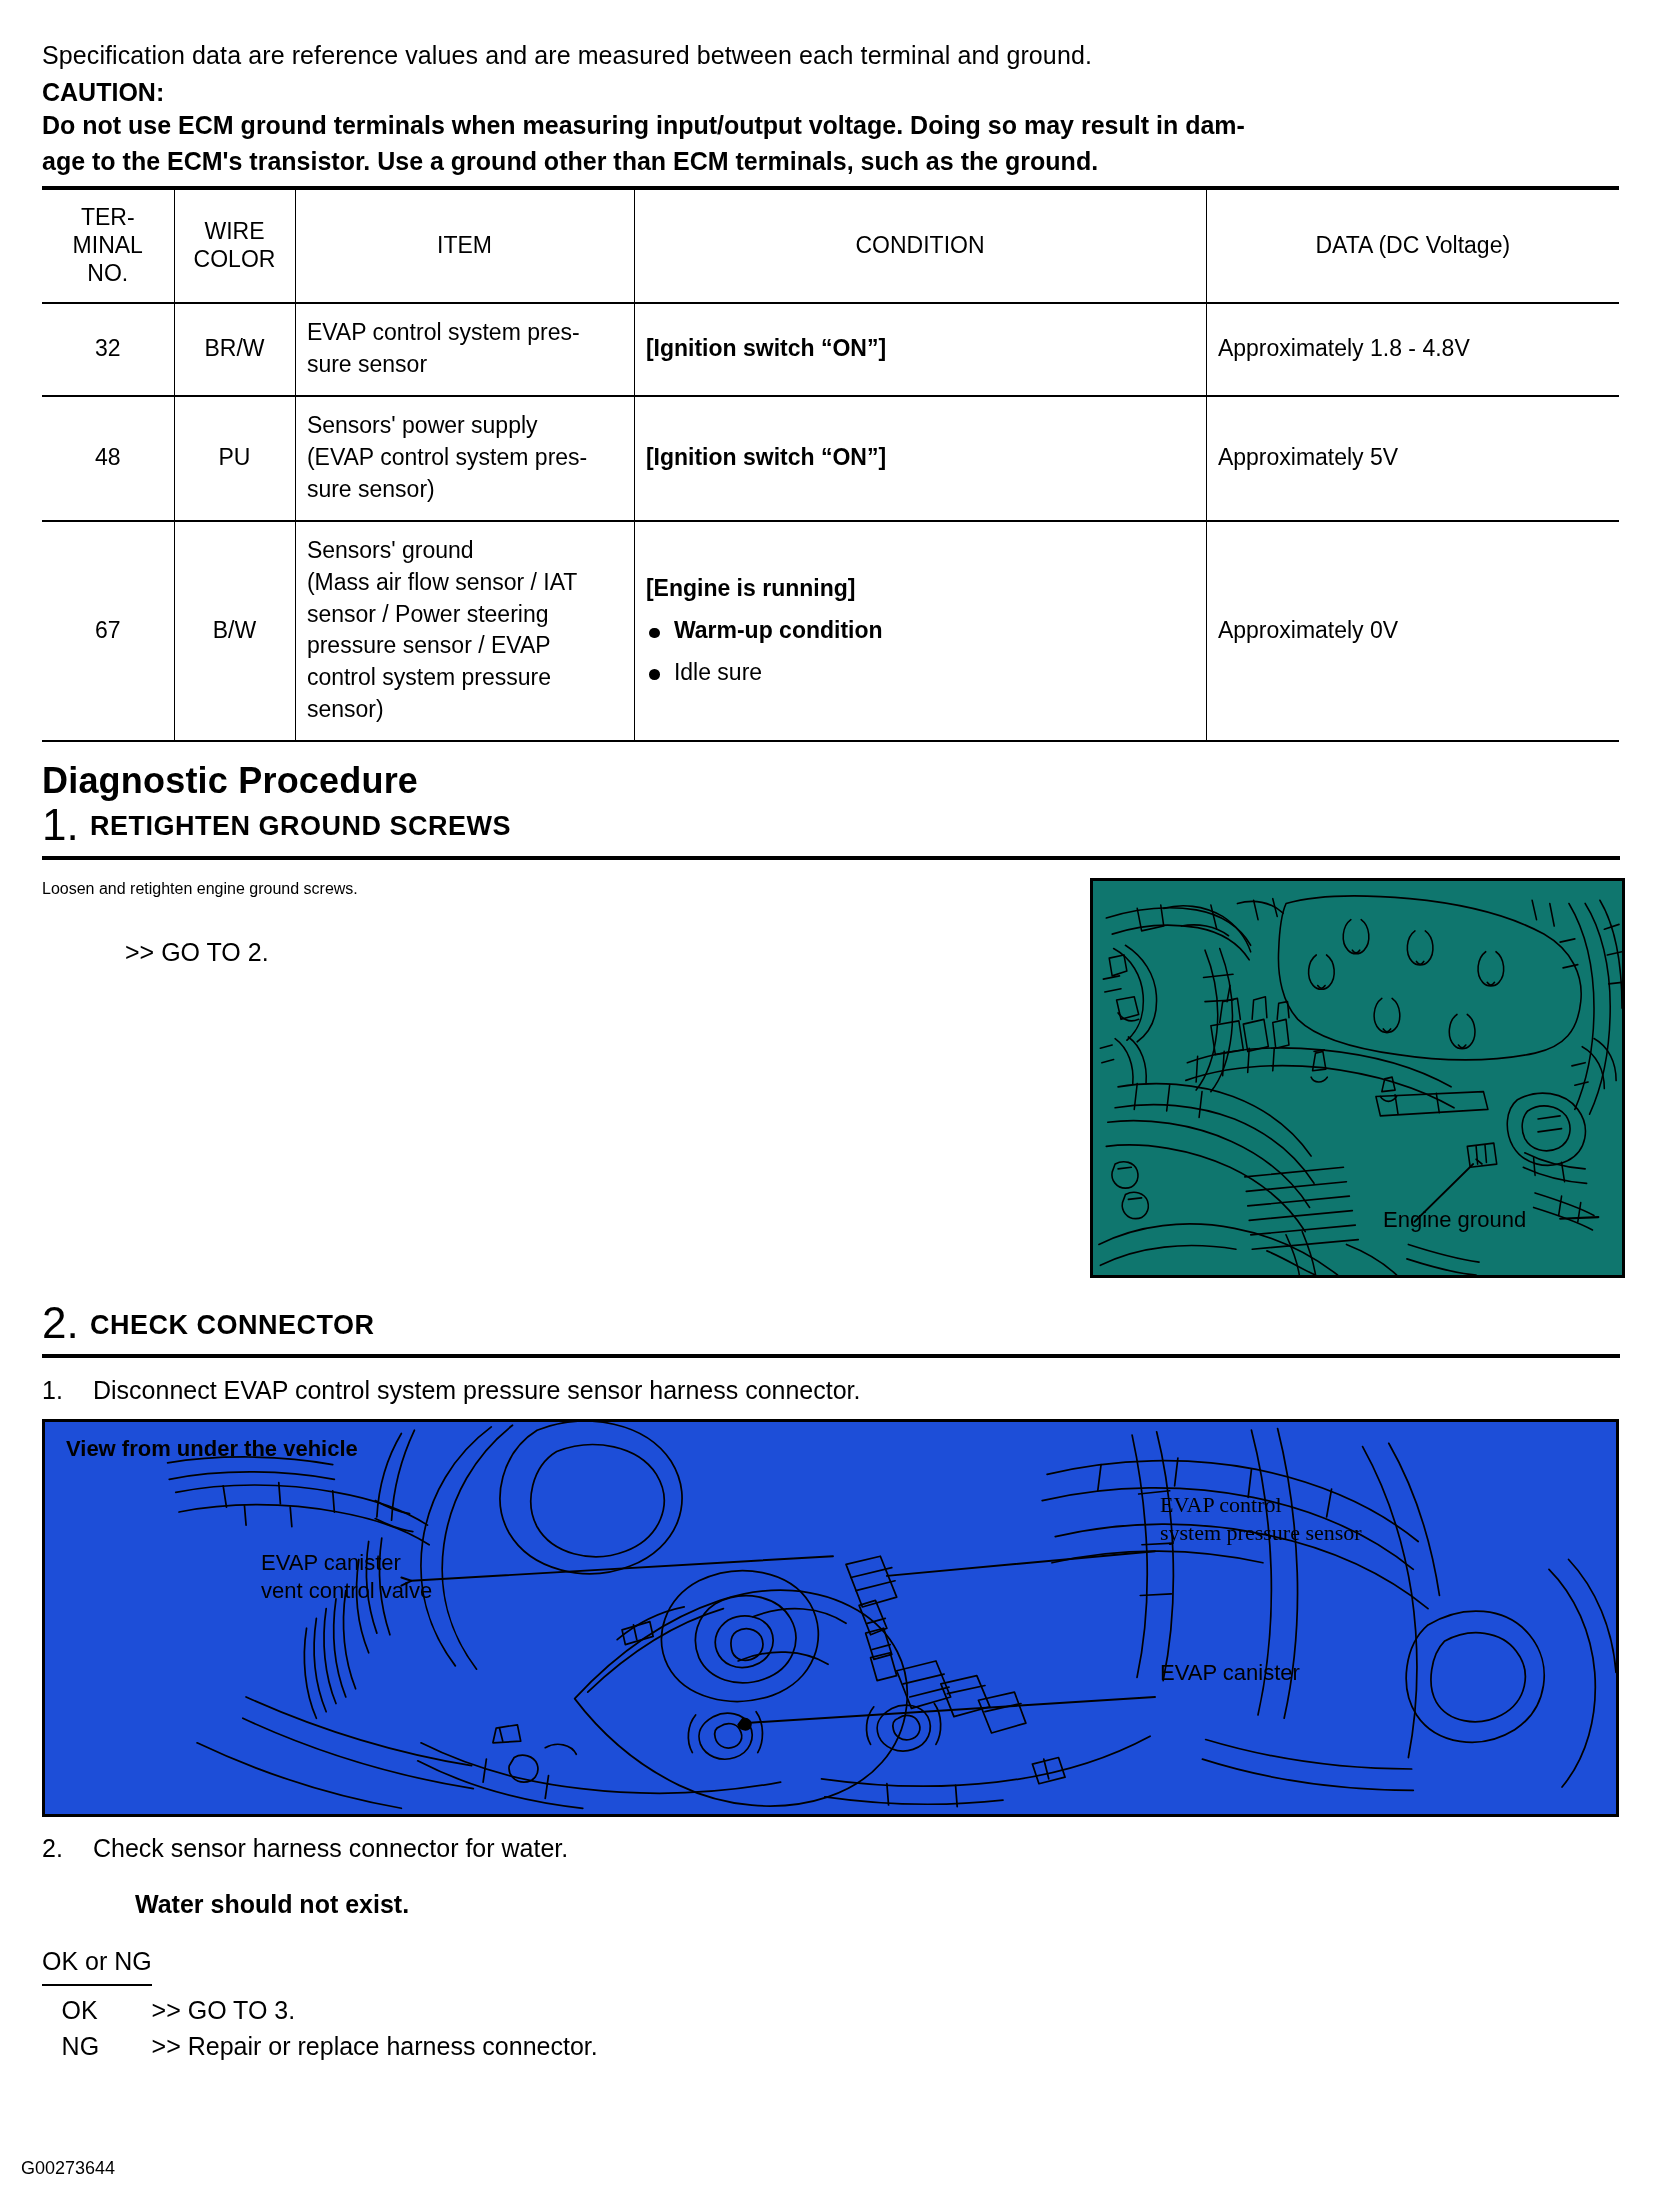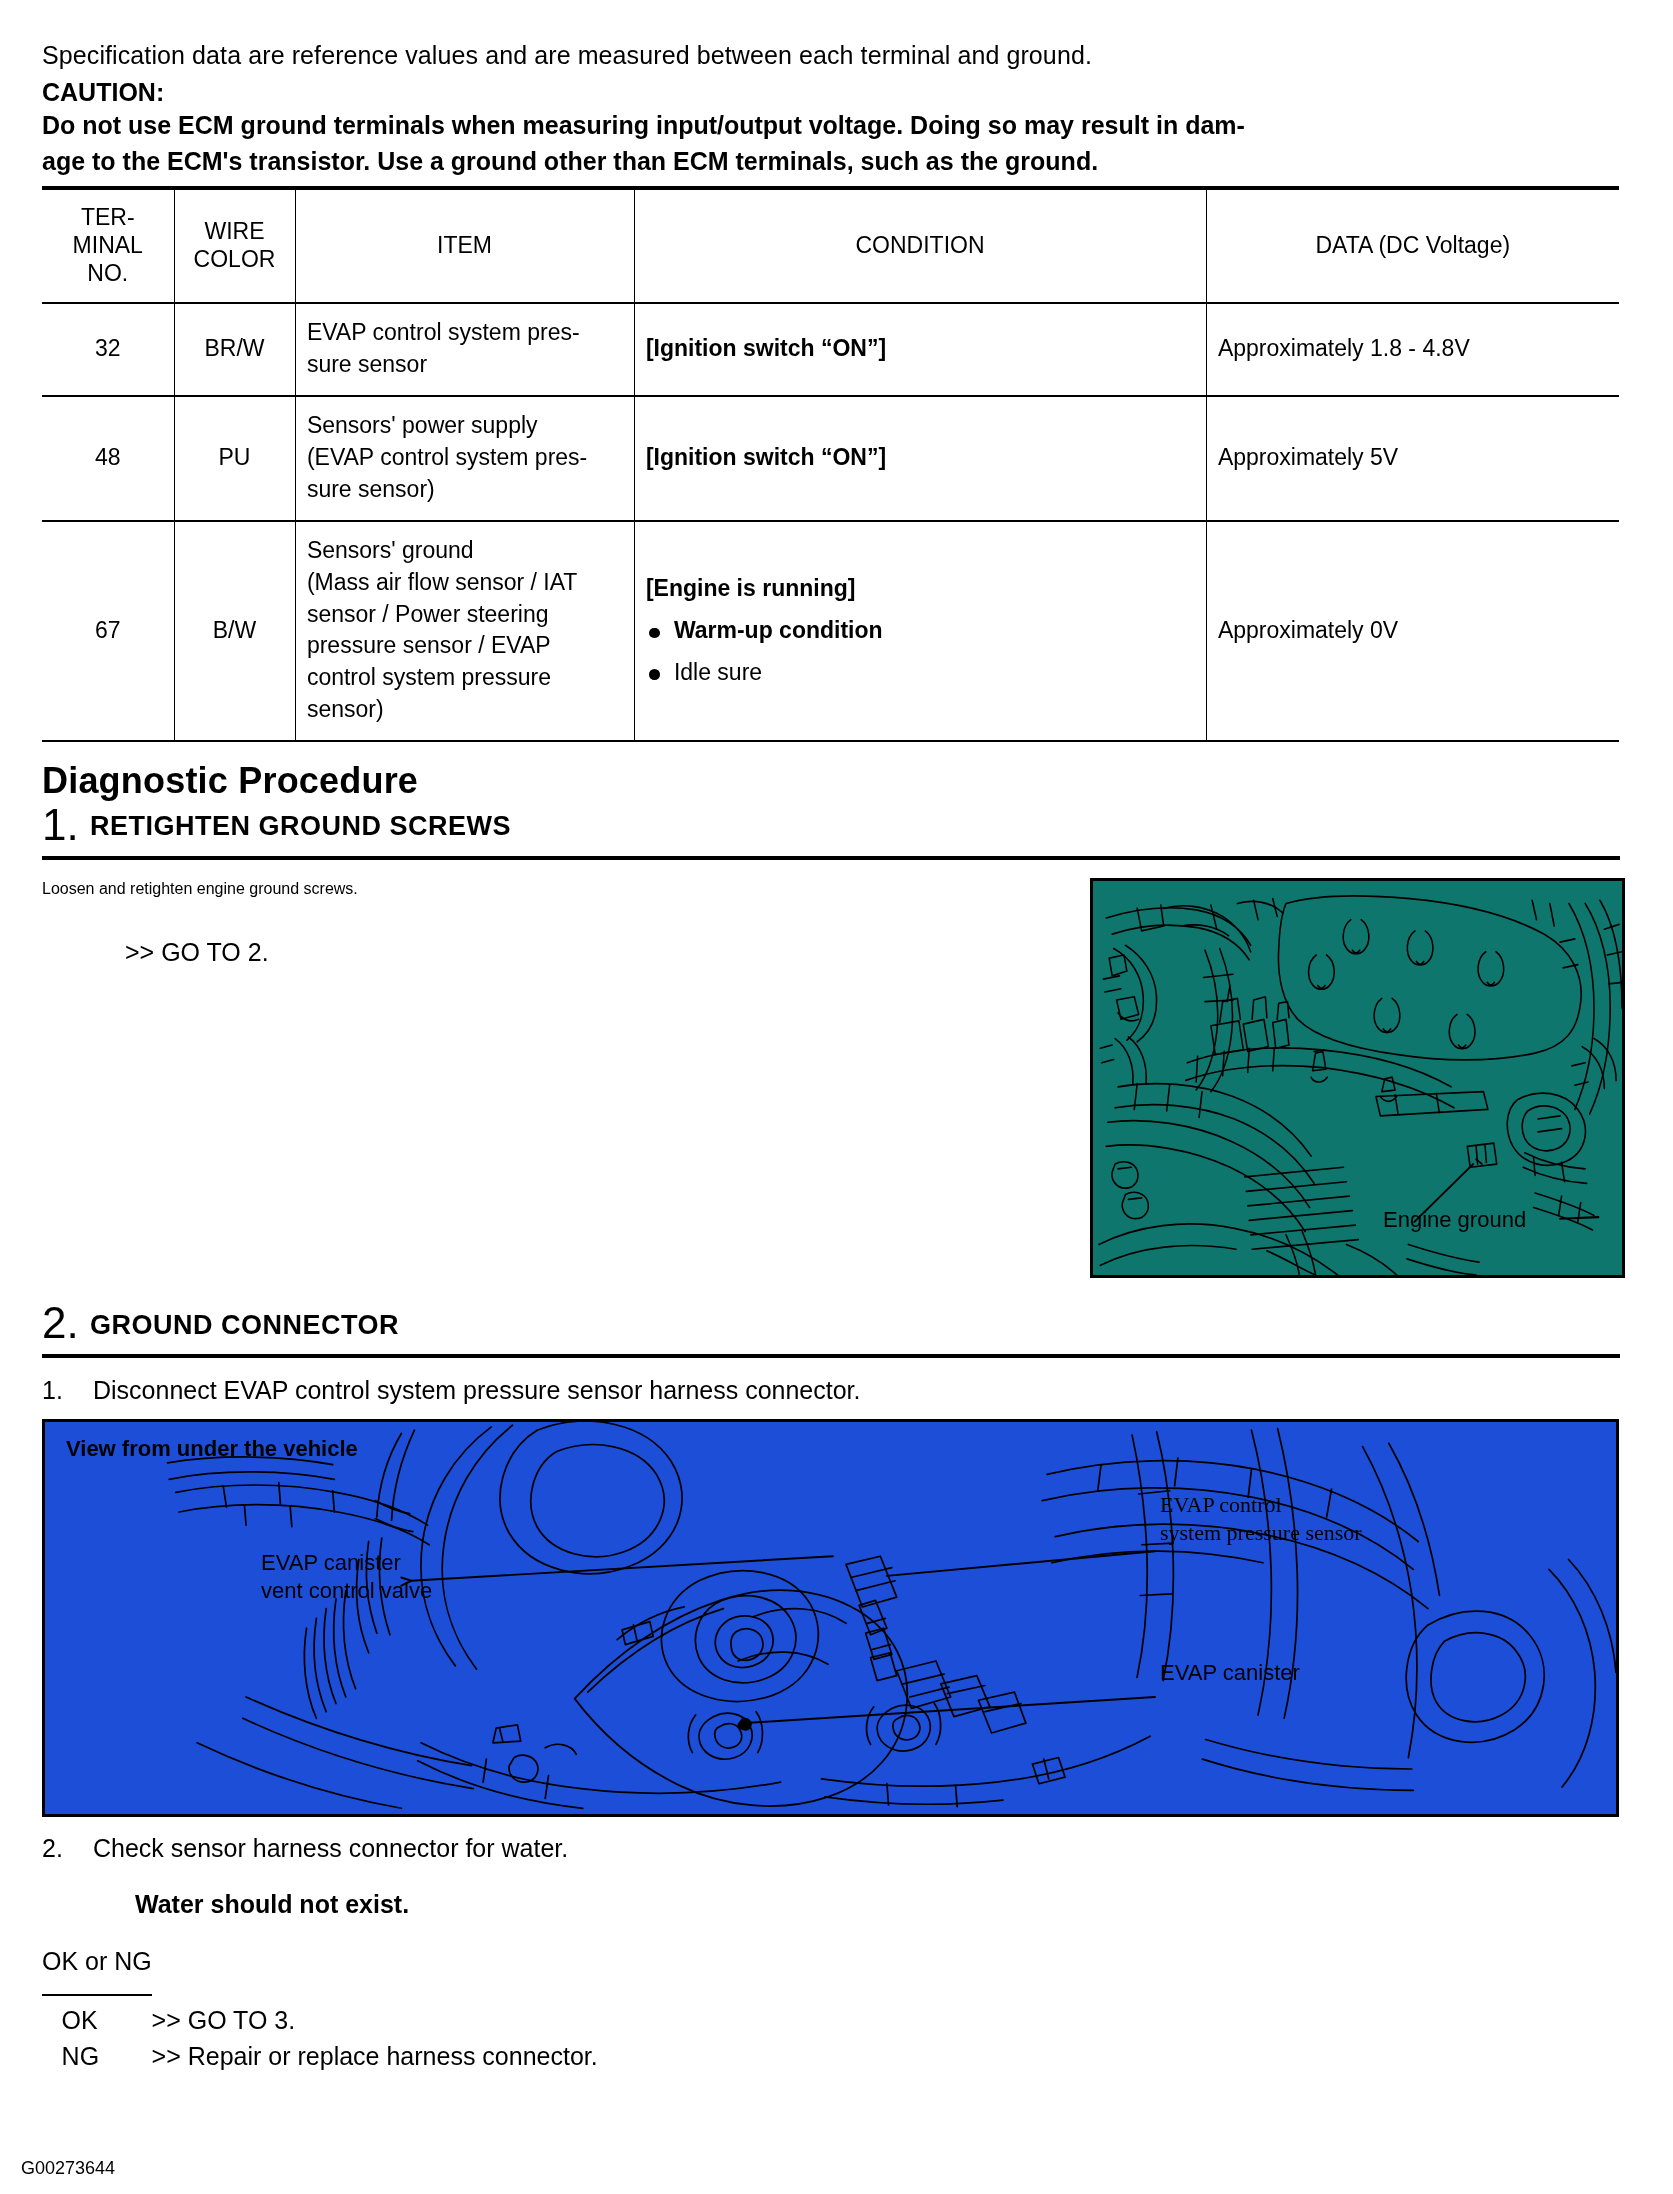--- a/index.html
+++ b/index.html
@@ -197,21 +197,21 @@
   .bold-stmt {
     font-size: 25px;
     font-weight: bold;
     margin: 24.5px 0 0 93px;
   }
   .okng-head {
     font-size: 25px;
     margin: 28px 0 0 0;
     display: inline-block;
     border-bottom: 2.5px solid #000;
-    padding-bottom: 18px;
+    padding-bottom: 8px;
   }
   .result-row {
     display: flex;
     font-size: 25px;
     line-height: 1.30;
     margin-top: 8.2px;
     padding-left: 19.6px;
   }
   .result-row .lbl { width: 90px; flex: none; }
 
@@ -454,21 +454,21 @@
           <path d="M262 440 C272 460 278 478 280 490"></path>
           <path d="M284 436 C294 458 300 478 302 490"></path>
         </g>
       </svg>
       <div class="fig-caption-in cap-engine-ground">Engine ground</div>
     </div>
   </div>
 
   <div class="step-head" style="margin-top:24.5px">
     <span class="step-num">2.</span>
-    <span class="step-title">GROUND CONNECTOR</span>
+    <span class="step-title">CHECK CONNECTOR</span>
   </div>
   <div class="rule"></div>
 
   <div class="numlist">
     <div class="numitem">
       <span class="n">1.</span>
       <span>Disconnect EVAP control system pressure sensor harness connector.</span>
     </div>
   </div>
 

